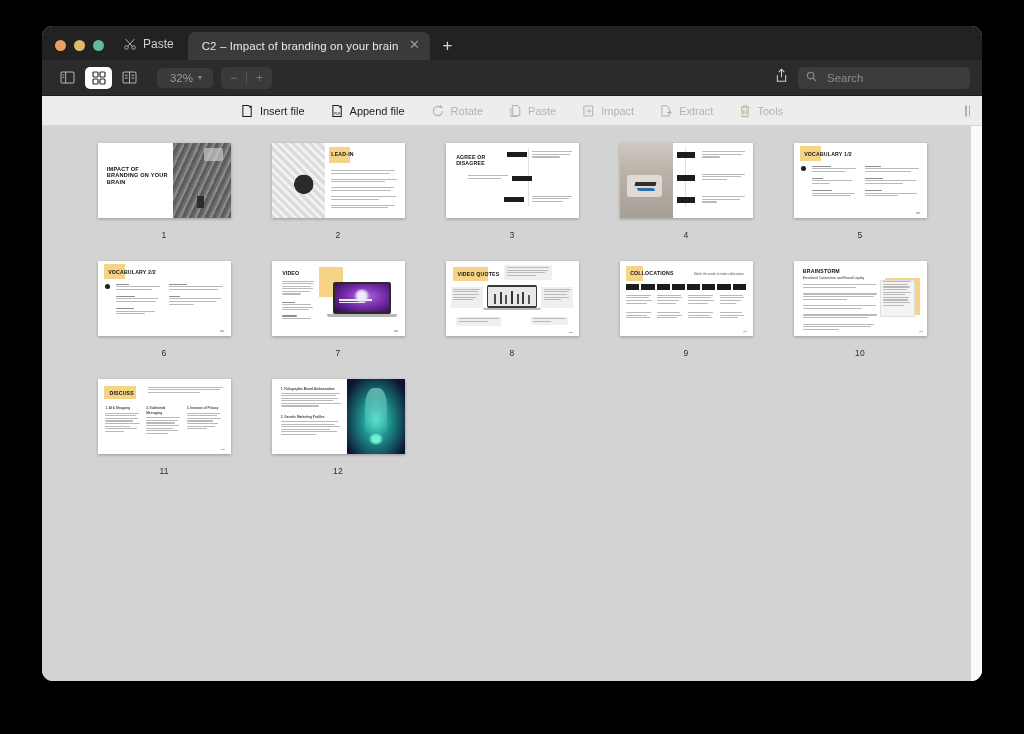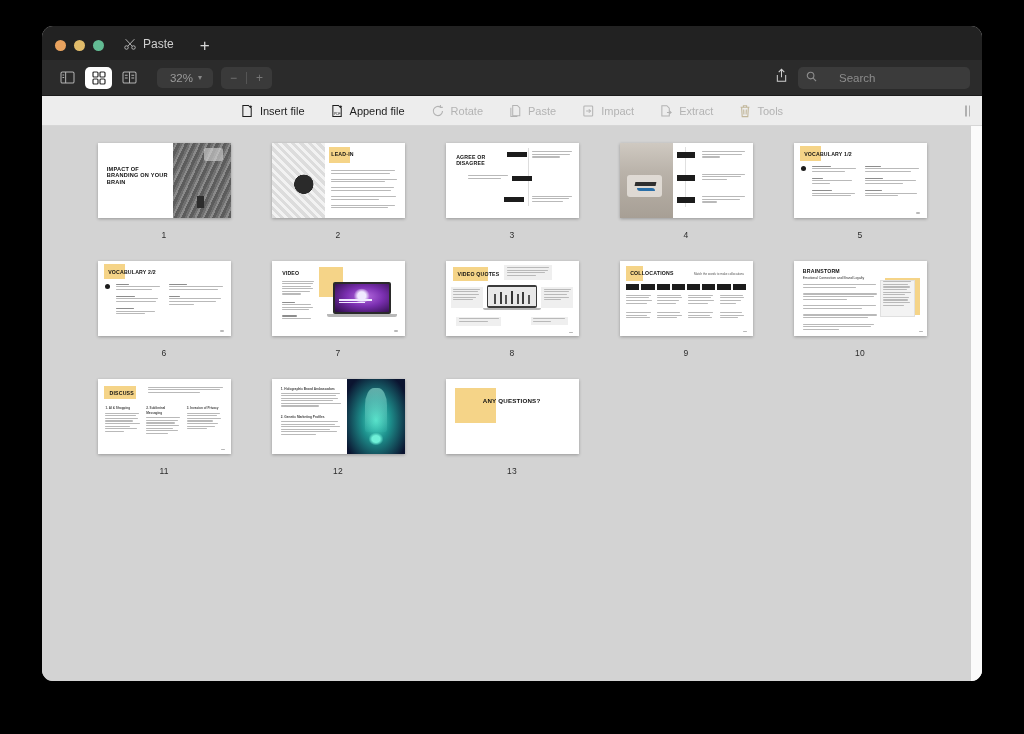--- a/index.html
+++ b/index.html
@@ -104,21 +104,21 @@
     height: 22px;
   }
   .stepper span { padding: 0 9px; }
   .stepper .div { width:1px; height:12px; background:#555; padding:0; }
 
   .tb-spacer { flex: 1; }
   .share-btn { padding: 0 10px; display:flex; align-items:center;}
   .search-box {
     width: 172px; height: 22px;
     background: #3b3b3b; border-radius: 5px;
-    display: flex; align-items: center; gap: 22px;
+    display: flex; align-items: center; gap: 10px;
     padding: 0 8px;
     color: #8d8d8d; font-size: 11.5px;
   }
 
   
   .actionbar {
     height: 30px;
     background: #ededed;
     border-bottom: 1px solid #d6d6d6;
     display: flex; align-items: center; justify-content: center;
@@ -231,20 +231,24 @@
         <svg width="14" height="14" viewBox="0 0 16 16" fill="none" stroke="#cfcfcf" stroke-width="1.1">
           <circle cx="4" cy="12" r="2"></circle>
             <circle cx="12" cy="12" r="2"></circle>
           <line x1="5.4" y1="10.6" x2="13" y2="2.5"></line>
             <line x1="10.6" y1="10.6" x2="3" y2="2.5"></line>
         </svg>
       </span>
       <span>Paste</span>
     </div>
 
+    <div class="tab">
+      <span class="tab-title">C2 – Impact of branding on your brain</span>
+      <span class="tab-close">✕</span>
+    </div>
     <div class="tab-plus">+</div>
   </div>
 
   <div class="toolbar">
     <div class="view-modes">
       <div class="vm">
         <svg width="15" height="13" viewBox="0 0 16 14" fill="none" stroke="#b4b4b4" stroke-width="1.1">
           <rect x="1" y="1" width="14" height="12" rx="1.5"></rect>
             <line x1="6" y1="1" x2="6" y2="13"></line>
           <line x1="2.6" y1="4.2" x2="4.4" y2="4.2"></line>
@@ -851,28 +855,19 @@
                 <div class="line" style="width:58%"></div>
             </div>
             <div class="screen-teal" style="position:absolute;right:0;top:0;width:43%;height:100%"></div>
             <div style="position:absolute;right:13%;top:12%;width:17%;height:58%;background:linear-gradient(180deg,rgba(160,240,225,.55),rgba(60,200,190,.15));border-radius:40% 40% 8% 8%"></div>
             <div style="position:absolute;right:16%;bottom:12%;width:11%;height:16%;background:radial-gradient(ellipse,#6ff0d8 0 40%,rgba(0,0,0,0) 75%)"></div>
           </div>
         </div>
         <div class="pgnum">12</div>
       </div>
 
-      <div class="cell">
-        <div class="thumb-wrap">
-          <div class="slide">
-            <div class="yel" style="position:absolute;left:7%;top:12%;width:31%;height:46%"></div>
-            <div class="ttl" style="position:absolute;left:28%;top:24%;width:50%;font-size:6.2px;line-height:1.2">ANY QUESTIONS?</div>
-          </div>
-        </div>
-        <div class="pgnum">13</div>
-      </div>
 
     </div>
 
     <div class="scrollbar"></div>
   </div>
 
 </div>
 
 </body></html>

